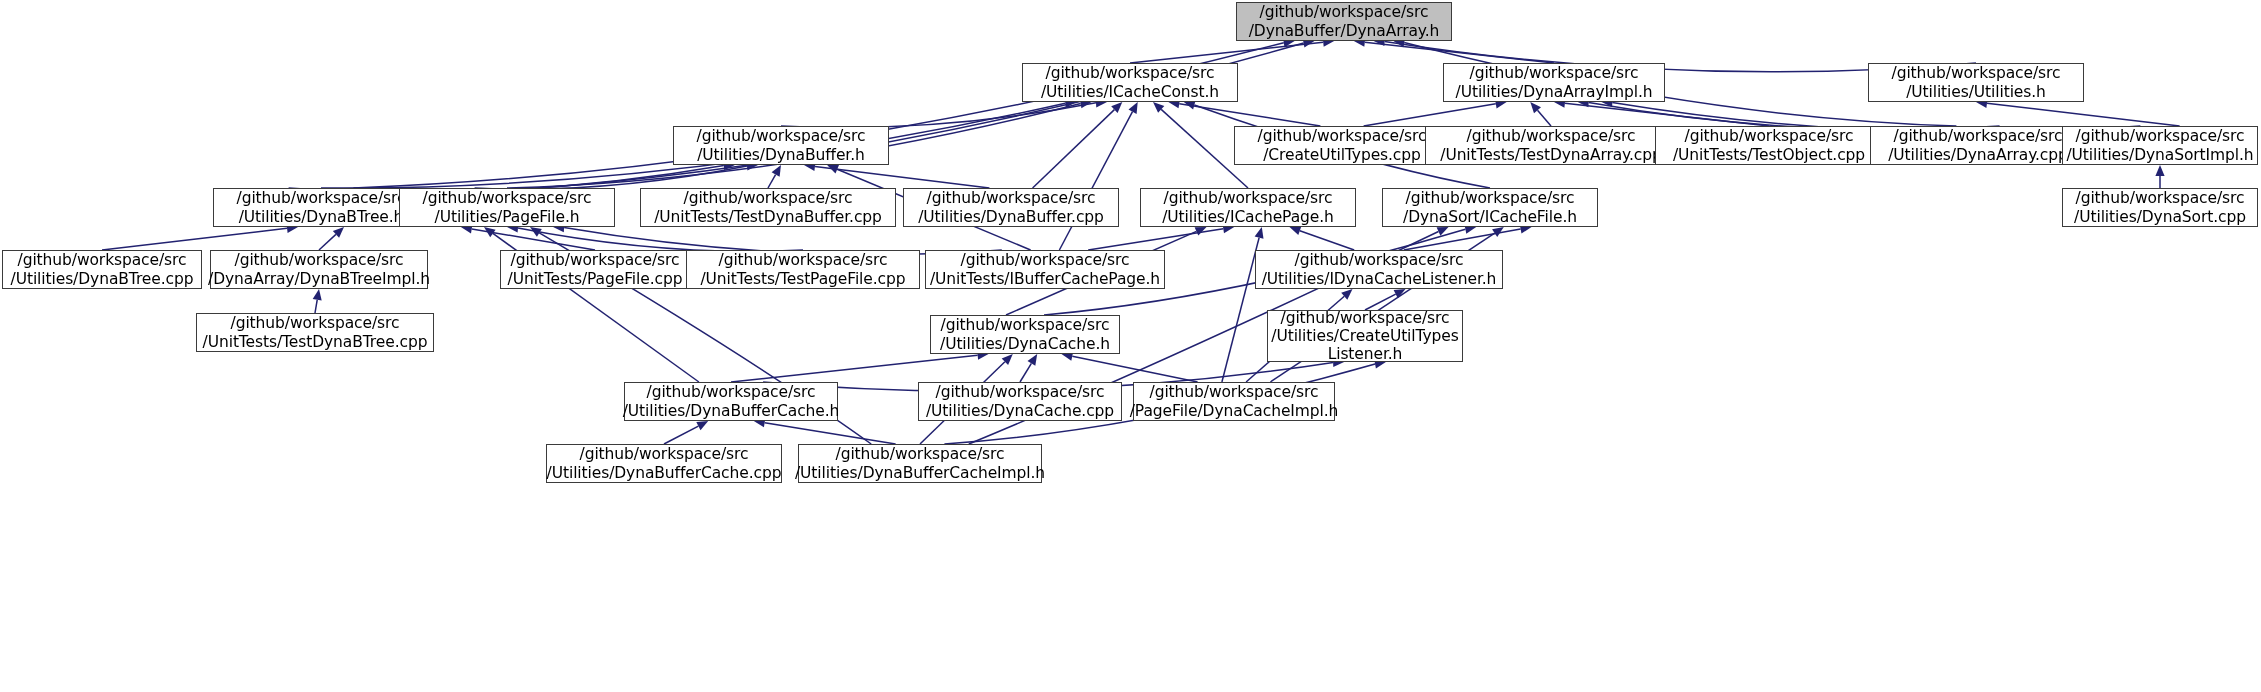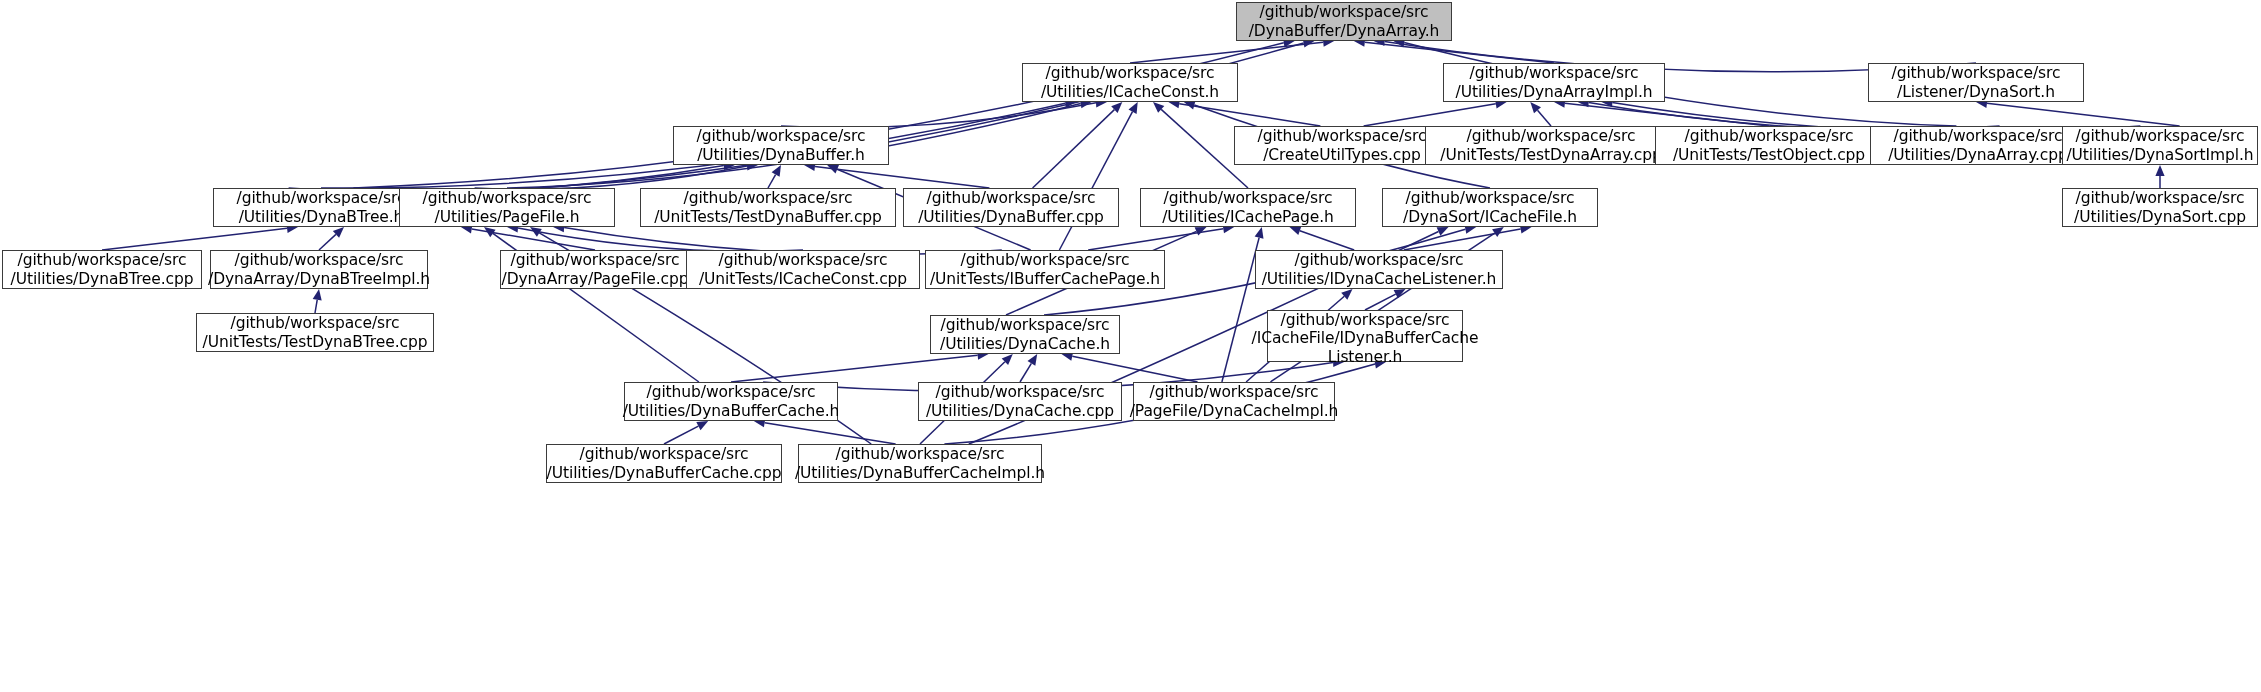--- a/index.html
+++ b/index.html
@@ -28,21 +28,21 @@
     pointer-events: none;
   }
   .node {
     position: absolute;
     box-sizing: border-box;
     border: 1px solid #3b3b3b;
     background: #ffffff;
     display: flex;
     flex-direction: column;
     align-items: center;
-    justify-content: space-between;
+    justify-content: center;
     text-align: center;
     line-height: 1.18;
     font-size: 15.5px;
     color: #000000;
     white-space: pre;
     letter-spacing: -0.1px;
   }
   .node.root {
     background: #bfbfbf;
   }
@@ -157,42 +157,42 @@
       <polygon points="1385.9,362.0 1375.9,368.5 1374.3,359.5" fill="#222270"></polygon>
       <path d="M 664.0 444.0 Q 681.2 435.0 698.4 426.1" fill="none" stroke="#222270" stroke-width="1.5"></path>
       <polygon points="708.2,421.0 700.5,430.2 696.3,422.0" fill="#222270"></polygon>
       <path d="M 895.6 444.0 Q 830.1 433.4 764.7 422.8" fill="none" stroke="#222270" stroke-width="1.5"></path>
       <polygon points="753.8,421.0 765.4,418.2 763.9,427.3" fill="#222270"></polygon>
     </svg>
   <div id="node-layer">
       <div class="node root" style="left: 1236px; top: 2px; width: 216px; height: 39px;"><span class="ln">/github/workspace/src</span><span class="ln">/DynaBuffer/DynaArray.h</span></div>
       <div class="node" style="left: 1022px; top: 63px; width: 216px; height: 39px;"><span class="ln">/github/workspace/src</span><span class="ln">/Utilities/ICacheConst.h</span></div>
       <div class="node" style="left: 1443px; top: 63px; width: 222px; height: 39px;"><span class="ln">/github/workspace/src</span><span class="ln">/Utilities/DynaArrayImpl.h</span></div>
-      <div class="node" style="left: 1868px; top: 63px; width: 216px; height: 39px;"><span class="ln">/github/workspace/src</span><span class="ln">/Listener/DynaSort.h</span></div>
+      <div class="node" style="left: 1868px; top: 63px; width: 216px; height: 39px;"><span class="ln">/github/workspace/src</span><span class="ln">/Utilities/Utilities.h</span></div>
       <div class="node" style="left: 673px; top: 126px; width: 216px; height: 39px;"><span class="ln">/github/workspace/src</span><span class="ln">/Utilities/DynaBuffer.h</span></div>
       <div class="node" style="left: 1234px; top: 126px; width: 216px; height: 39px;"><span class="ln">/github/workspace/src</span><span class="ln">/CreateUtilTypes.cpp</span></div>
       <div class="node" style="left: 1425px; top: 126px; width: 252px; height: 39px;"><span class="ln">/github/workspace/src</span><span class="ln">/UnitTests/TestDynaArray.cpp</span></div>
       <div class="node" style="left: 1655px; top: 126px; width: 228px; height: 39px;"><span class="ln">/github/workspace/src</span><span class="ln">/UnitTests/TestObject.cpp</span></div>
       <div class="node" style="left: 1870px; top: 126px; width: 216px; height: 39px;"><span class="ln">/github/workspace/src</span><span class="ln">/Utilities/DynaArray.cpp</span></div>
       <div class="node" style="left: 2062px; top: 126px; width: 196px; height: 39px;"><span class="ln">/github/workspace/src</span><span class="ln">/Utilities/DynaSortImpl.h</span></div>
       <div class="node" style="left: 213px; top: 188px; width: 216px; height: 39px;"><span class="ln">/github/workspace/src</span><span class="ln">/Utilities/DynaBTree.h</span></div>
       <div class="node" style="left: 399px; top: 188px; width: 216px; height: 39px;"><span class="ln">/github/workspace/src</span><span class="ln">/Utilities/PageFile.h</span></div>
       <div class="node" style="left: 640px; top: 188px; width: 256px; height: 39px;"><span class="ln">/github/workspace/src</span><span class="ln">/UnitTests/TestDynaBuffer.cpp</span></div>
       <div class="node" style="left: 903px; top: 188px; width: 216px; height: 39px;"><span class="ln">/github/workspace/src</span><span class="ln">/Utilities/DynaBuffer.cpp</span></div>
       <div class="node" style="left: 1140px; top: 188px; width: 216px; height: 39px;"><span class="ln">/github/workspace/src</span><span class="ln">/Utilities/ICachePage.h</span></div>
       <div class="node" style="left: 1382px; top: 188px; width: 216px; height: 39px;"><span class="ln">/github/workspace/src</span><span class="ln">/DynaSort/ICacheFile.h</span></div>
       <div class="node" style="left: 2062px; top: 188px; width: 196px; height: 39px;"><span class="ln">/github/workspace/src</span><span class="ln">/Utilities/DynaSort.cpp</span></div>
       <div class="node" style="left: 2px; top: 250px; width: 200px; height: 39px;"><span class="ln">/github/workspace/src</span><span class="ln">/Utilities/DynaBTree.cpp</span></div>
       <div class="node" style="left: 210px; top: 250px; width: 218px; height: 39px;"><span class="ln">/github/workspace/src</span><span class="ln">/DynaArray/DynaBTreeImpl.h</span></div>
-      <div class="node" style="left: 500px; top: 250px; width: 190px; height: 39px;"><span class="ln">/github/workspace/src</span><span class="ln">/DynaArray/PageFile.cpp</span></div>
-      <div class="node" style="left: 686px; top: 250px; width: 234px; height: 39px;"><span class="ln">/github/workspace/src</span><span class="ln">/UnitTests/ICacheConst.cpp</span></div>
+      <div class="node" style="left: 500px; top: 250px; width: 190px; height: 39px;"><span class="ln">/github/workspace/src</span><span class="ln">/UnitTests/PageFile.cpp</span></div>
+      <div class="node" style="left: 686px; top: 250px; width: 234px; height: 39px;"><span class="ln">/github/workspace/src</span><span class="ln">/UnitTests/TestPageFile.cpp</span></div>
       <div class="node" style="left: 925px; top: 250px; width: 240px; height: 39px;"><span class="ln">/github/workspace/src</span><span class="ln">/UnitTests/IBufferCachePage.h</span></div>
       <div class="node" style="left: 1255px; top: 250px; width: 248px; height: 39px;"><span class="ln">/github/workspace/src</span><span class="ln">/Utilities/IDynaCacheListener.h</span></div>
       <div class="node" style="left: 196px; top: 313px; width: 238px; height: 39px;"><span class="ln">/github/workspace/src</span><span class="ln">/UnitTests/TestDynaBTree.cpp</span></div>
       <div class="node" style="left: 930px; top: 315px; width: 190px; height: 39px;"><span class="ln">/github/workspace/src</span><span class="ln">/Utilities/DynaCache.h</span></div>
-      <div class="node" style="left: 1267px; top: 310px; width: 196px; height: 52px;"><span class="ln">/github/workspace/src</span><span class="ln">/ICacheFile/IDynaBufferCache</span><span class="ln">Listener.h</span></div>
+      <div class="node" style="left: 1267px; top: 310px; width: 196px; height: 52px;"><span class="ln">/github/workspace/src</span><span class="ln">/Utilities/CreateUtilTypes</span><span class="ln">Listener.h</span></div>
       <div class="node" style="left: 624px; top: 382px; width: 214px; height: 39px;"><span class="ln">/github/workspace/src</span><span class="ln">/Utilities/DynaBufferCache.h</span></div>
       <div class="node" style="left: 918px; top: 382px; width: 204px; height: 39px;"><span class="ln">/github/workspace/src</span><span class="ln">/Utilities/DynaCache.cpp</span></div>
       <div class="node" style="left: 1133px; top: 382px; width: 202px; height: 39px;"><span class="ln">/github/workspace/src</span><span class="ln">/PageFile/DynaCacheImpl.h</span></div>
       <div class="node" style="left: 546px; top: 444px; width: 236px; height: 39px;"><span class="ln">/github/workspace/src</span><span class="ln">/Utilities/DynaBufferCache.cpp</span></div>
       <div class="node" style="left: 798px; top: 444px; width: 244px; height: 39px;"><span class="ln">/github/workspace/src</span><span class="ln">/Utilities/DynaBufferCacheImpl.h</span></div>
     </div>
 </div>
 
 </body></html>

